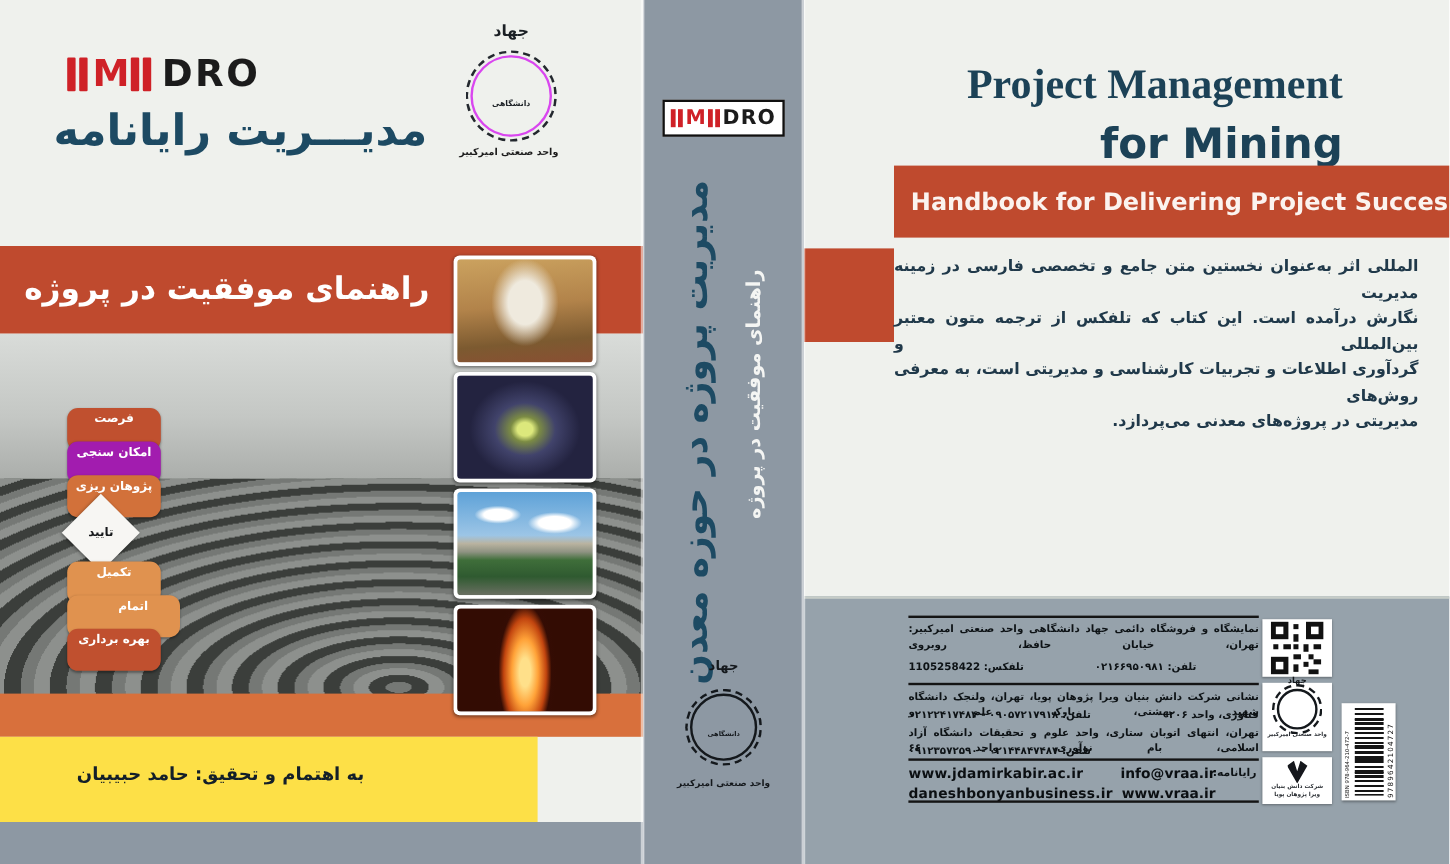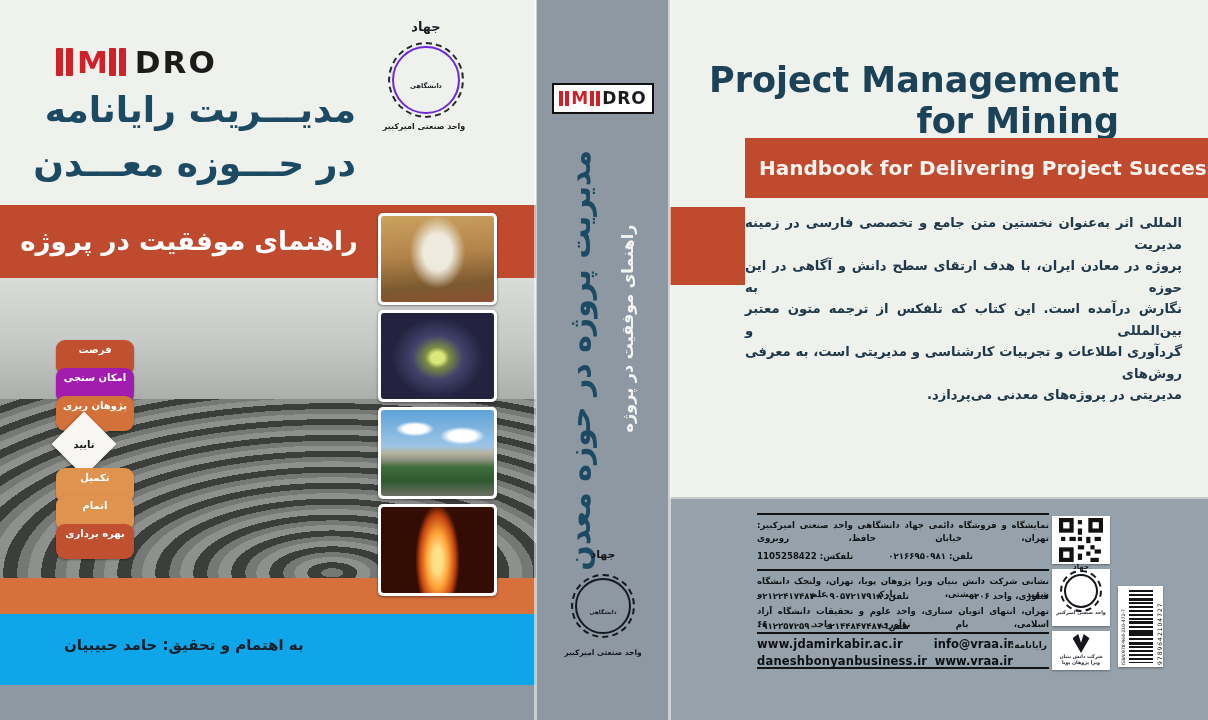--- a/index.html
+++ b/index.html
@@ -6,21 +6,21 @@
   .page{position:relative;width:1208px;height:720px;overflow:hidden;
         font-family:"DejaVu Sans","Liberation Sans",sans-serif;background:#fff;}
   .abs{position:absolute;}
 
   
   .front{position:absolute;left:0;top:0;width:536px;height:720px;background:#eff1ed;}
   .imidro{display:flex;align-items:center;height:30px;}
   .imidro .bar{display:inline-block;width:7px;height:28px;background:#cf2127;margin-right:3px;border-radius:1px;}
   .imidro .m{font-size:31px;font-weight:800;color:#cf2127;line-height:28px;margin:0 1px;}
   .imidro .dro{font-size:31px;font-weight:700;color:#1b1b1b;letter-spacing:2px;margin-left:6px;line-height:28px;}
-  .jahad-emblem{border-radius:50%;border:2px solid #6d28d9;outline:2px dashed #23282e;outline-offset:2px;
+  .jahad-emblem{border-radius:50%;border:2px solid #d946ef;outline:2px dashed #23282e;outline-offset:2px;
     display:flex;flex-direction:column;align-items:center;justify-content:center;text-align:center;color:#1b2025;background:transparent;gap:48px;}
   .jahad-emblem .l1{font-weight:800;}
   .jahad-emblem .l2{font-weight:600;}
   .jahad-emblem .stripes{background:repeating-linear-gradient(180deg,#23282e 0 2px,transparent 2px 4px);}
   .front-title{position:absolute;right:180px;direction:rtl;white-space:nowrap;
     font-size:36px;font-weight:800;color:#1d4a63;line-height:1;}
   .front-banner{position:absolute;left:0;top:205px;width:536px;height:73px;background:#bf4a2e;}
   .front-banner .txt{position:absolute;left:0;top:0;width:378px;height:73px;line-height:73px;text-align:center;
     direction:rtl;color:#ffffff;font-size:26px;font-weight:700;}
   .bw{position:absolute;left:0;top:278px;width:536px;height:302px;overflow:hidden;}
@@ -44,21 +44,21 @@
   .ph-molten{background:radial-gradient(26px 66px at 50% 62%,#ffe08a 0 18%,#ffa238 42%,#c2450f 68%,#45100462 85%,#330c03 100%),
              linear-gradient(0deg,#2a0a04,#2a0a04);}
   .pill{position:absolute;left:56px;width:78px;height:35px;border-radius:9px;z-index:7;
         color:#fff;font-size:10px;font-weight:700;text-align:center;line-height:19px;direction:rtl;
         box-shadow:0 1px 2px rgba(0,0,0,.35);}
   .diamond{position:absolute;left:61px;top:421px;width:46px;height:46px;background:#f7f6f3;z-index:7;
            transform:rotate(45deg);box-shadow:0 1px 3px rgba(0,0,0,.4);}
   .diamond .dtxt{position:absolute;left:0;top:0;width:46px;height:46px;transform:rotate(-45deg);
            display:flex;align-items:center;justify-content:center;font-size:10px;font-weight:800;color:#17191b;direction:rtl;}
   .orange-band{position:absolute;left:0;top:578px;width:536px;height:36px;background:#d8703c;z-index:5;}
-  .author-band{position:absolute;left:0;top:614px;width:536px;height:71px;background:#0ea5e9;z-index:5;}
+  .author-band{position:absolute;left:0;top:614px;width:448px;height:71px;background:#fde047;z-index:5;}
   .author{position:absolute;left:64px;top:22px;direction:rtl;font-size:15px;font-weight:700;color:#131f29;}
   .gray-band{position:absolute;left:0;top:685px;width:536px;height:35px;background:#8d98a3;z-index:5;}
 
   
   .spine{position:absolute;left:536px;top:0;width:134px;height:720px;background:#8d98a3;}
   .imidro-spine{position:absolute;left:16px;top:83px;width:102px;height:31px;background:#ffffff;
     border:2px solid #101010;box-sizing:border-box;display:flex;align-items:center;justify-content:center;}
   .imidro-spine .bar{width:4px;height:15px;margin-right:2px;}
   .spine-title-wrap{position:absolute;left:22px;top:512px;width:362px;height:44px;
     transform:rotate(-90deg);transform-origin:0 0;direction:rtl;text-align:center;
@@ -81,21 +81,21 @@
   .desc{position:absolute;right:26px;top:212px;width:437px;direction:rtl;color:#20394a;
     font-size:13.2px;font-weight:700;line-height:21.5px;}
   .desc .dl{text-align:justify;text-align-last:justify;}
   .desc .dl.last{text-align-last:right;}
   .panel{position:absolute;left:0;top:497px;width:538px;height:223px;background:#96a2ab;border-top:2px solid #c6ccc7;box-sizing:border-box;}
   .hr{position:absolute;left:87px;width:292px;height:2px;background:#141414;}
   .cline{position:absolute;left:87px;width:292px;direction:rtl;color:#0d1215;
     font-size:8.6px;font-weight:600;line-height:13px;text-align:justify;text-align-last:justify;}
   .crow{position:absolute;left:87px;width:292px;direction:rtl;display:flex;justify-content:space-between;
     color:#0d1215;font-size:8.6px;font-weight:600;line-height:13px;}
-  .crow .indent{margin-right:76px;}
+  .crow .indent{margin-right:52px;}
   .cleft{position:absolute;left:87px;width:292px;direction:rtl;text-align:left;
     color:#0d1215;font-size:8.6px;font-weight:600;line-height:13px;}
   .site{position:absolute;left:87px;color:#0b0f12;font-size:11.5px;font-weight:800;letter-spacing:.2px;}
   .email{position:absolute;right:195px;color:#0b0f12;font-size:11.5px;font-weight:800;}
   .email-label{position:absolute;right:161px;direction:rtl;color:#0d1215;font-size:9px;font-weight:700;}
   .wbox{position:absolute;left:382px;width:58px;background:#ffffff;box-shadow:0 1px 2px rgba(0,0,0,.35);}
   .company-glyph{width:17px;height:19px;margin:3px auto 1px auto;background:#15171c;
     clip-path:polygon(50% 100%,0 22%,34% 0,50% 46%,66% 0,100% 22%);}
   .tinycap{text-align:center;direction:rtl;font-size:4.8px;font-weight:700;color:#2a2e33;line-height:5.6px;}
   .barcode{position:absolute;left:448px;top:586px;width:45px;height:81px;background:#ffffff;box-shadow:0 1px 2px rgba(0,0,0,.35);}
@@ -123,21 +123,20 @@
     </div>
 
     <div class="abs jahad-emblem" style="left:392px;top:46px;width:64px;height:64px;">
       <div class="l1" style="font-size:13px;">جهاد</div>
       <div class="l2" style="font-size:6.5px;">دانشگاهی</div>
       <div class="stripes" style="width:18px;height:8px;margin-top:3px;"></div>
     </div>
     <div class="abs" style="left:374px;top:122px;width:100px;text-align:center;direction:rtl;font-size:8px;font-weight:700;color:#1b1b1b;">واحد صنعتی امیرکبیر</div>
 
     <div class="front-title" style="top:92px;">مدیـــریت رایانامه</div>
-    <div class="front-title" style="top:146px;">در حـــوزه معـــدن</div>
 
     <div class="front-banner">
       <div class="txt">راهنمای موفقیت در پروژه</div>
     </div>
 
     <div class="bw">
       <div class="sky"></div>
       <div class="ground"></div>
     </div>
 
@@ -156,21 +155,21 @@
         </div>
     </div>
 
     <div class="pill" style="top:340px;background:#c0502f;">فرصت</div>
     <div class="pill" style="top:368px;background:#a21caf;">امکان سنجی</div>
     <div class="pill" style="top:396px;background:#d2713a;">پژوهان ریزی</div>
     <div class="diamond">
       <div class="dtxt">تایید</div>
     </div>
     <div class="pill" style="top:468px;background:#e0924f;">تکمیل</div>
-    <div class="pill" style="top:496px;background:#e0924f;">اتمام</div>
+    <div class="pill" style="top:496px;background:#e0924f;padding-left:16px;">اتمام</div>
     <div class="pill" style="top:524px;background:#c0502f;">بهره برداری</div>
 
     <div class="orange-band"></div>
     <div class="author-band">
       <div class="author">به اهتمام و تحقیق: حامد حبیبیان</div>
     </div>
     <div class="gray-band"></div>
   </div>
 
   <div class="spine">
@@ -189,31 +188,30 @@
     <div class="jahad-spine jahad-emblem" style="color:#14181c;border-color:#14181c;outline-color:#14181c;">
       <div class="l1" style="font-size:11px;">جهاد</div>
       <div class="l2" style="font-size:5.5px;">دانشگاهی</div>
       <div class="stripes" style="width:15px;height:7px;margin-top:2px;"></div>
     </div>
     <div class="spine-unit">واحد صنعتی امیرکبیر</div>
   </div>
 
   <div class="back">
 
-    <div class="back-title" style="top:63px;">Project Management</div>
+    <div class="back-title" style="top:53px;font-family:Liberation Serif, serif;">Project Management</div>
     <div class="back-title" style="top:104px;">for Mining</div>
 
     <div class="back-banner">
       <div class="sub">Handbook for Delivering Project Success</div>
     </div>
     <div class="red-block"></div>
 
     <div class="desc">
       <div class="dl">المللی اثر به‌عنوان نخستین متن جامع و تخصصی فارسی در زمینه مدیریت</div>
-      <div class="dl">پروژه در معادن ایران، با هدف ارتقای سطح دانش و آگاهی در این حوزه به</div>
       <div class="dl">نگارش درآمده است. این کتاب که تلفکس از ترجمه متون معتبر بین‌المللی و</div>
       <div class="dl">گردآوری اطلاعات و تجربیات کارشناسی و مدیریتی است، به معرفی روش‌های</div>
       <div class="dl last">مدیریتی در پروژه‌های معدنی می‌پردازد.</div>
     </div>
 
     <div class="panel"></div>
 
     <div class="hr" style="top:513px;"></div>
     <div class="cline" style="top:519px;">نمایشگاه و فروشگاه دائمی جهاد دانشگاهی واحد صنعتی امیرکبیر: تهران، خیابان حافظ، روبروی</div>
     <div class="crow" style="top:550px;">

